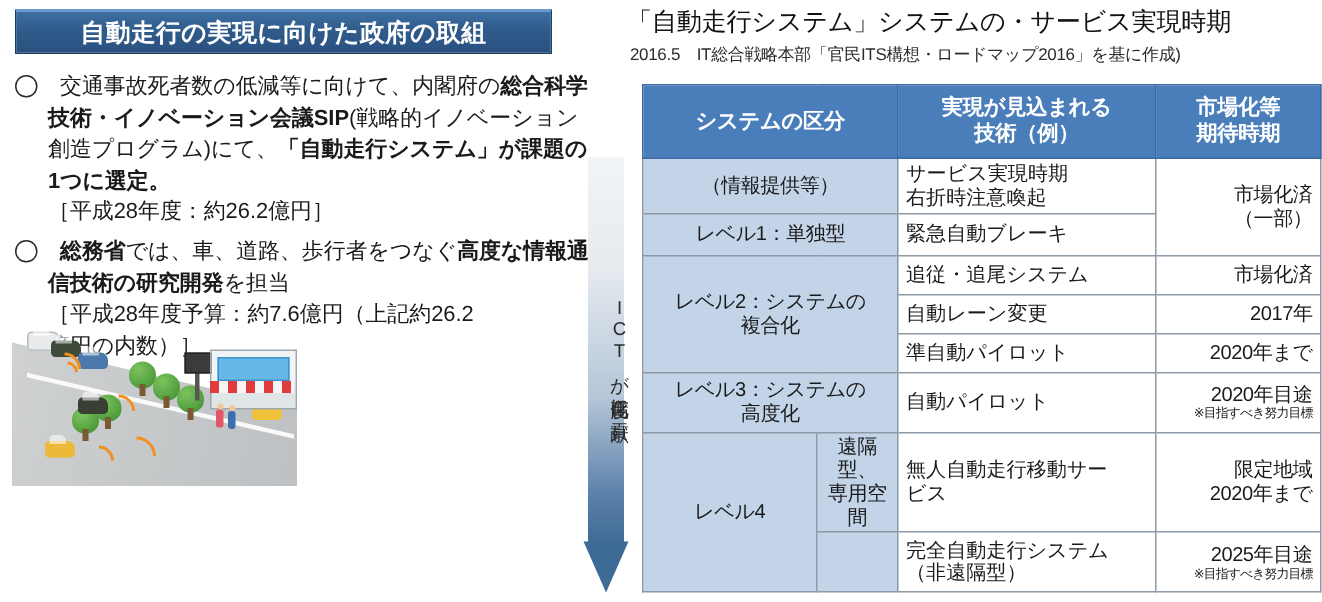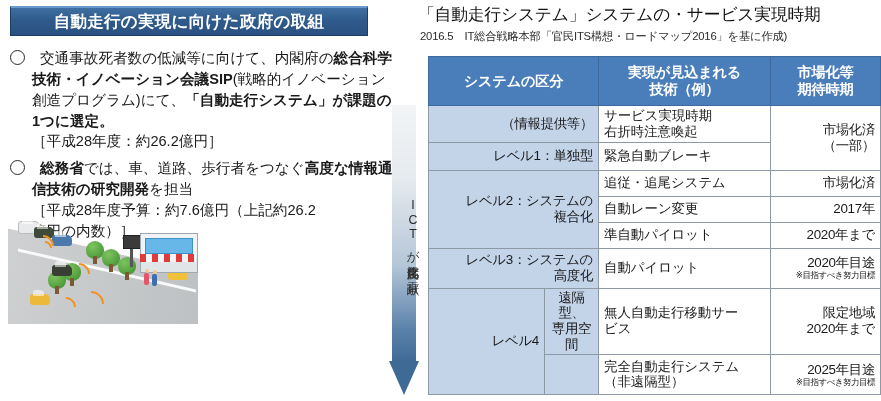--- a/index.html
+++ b/index.html
@@ -379,21 +379,21 @@
     color: #ffffff;
     font-size: 14.2px;
     font-weight: bold;
     text-align: center;
     height: 44px;
     border-color: #3c6a9f;
     letter-spacing: -.2px;
   }
   td.cat {
     background: #c3d3e8;
-    text-align: right;
+    text-align: center;
     letter-spacing: -.3px;
   }
   td.tech, td.timing {
     background: #ffffff;
   }
   td.timing { letter-spacing: -.3px; text-align: right; }
   .sub-note {
     display: block;
     font-size: 8.6px;
     line-height: 1.1;

